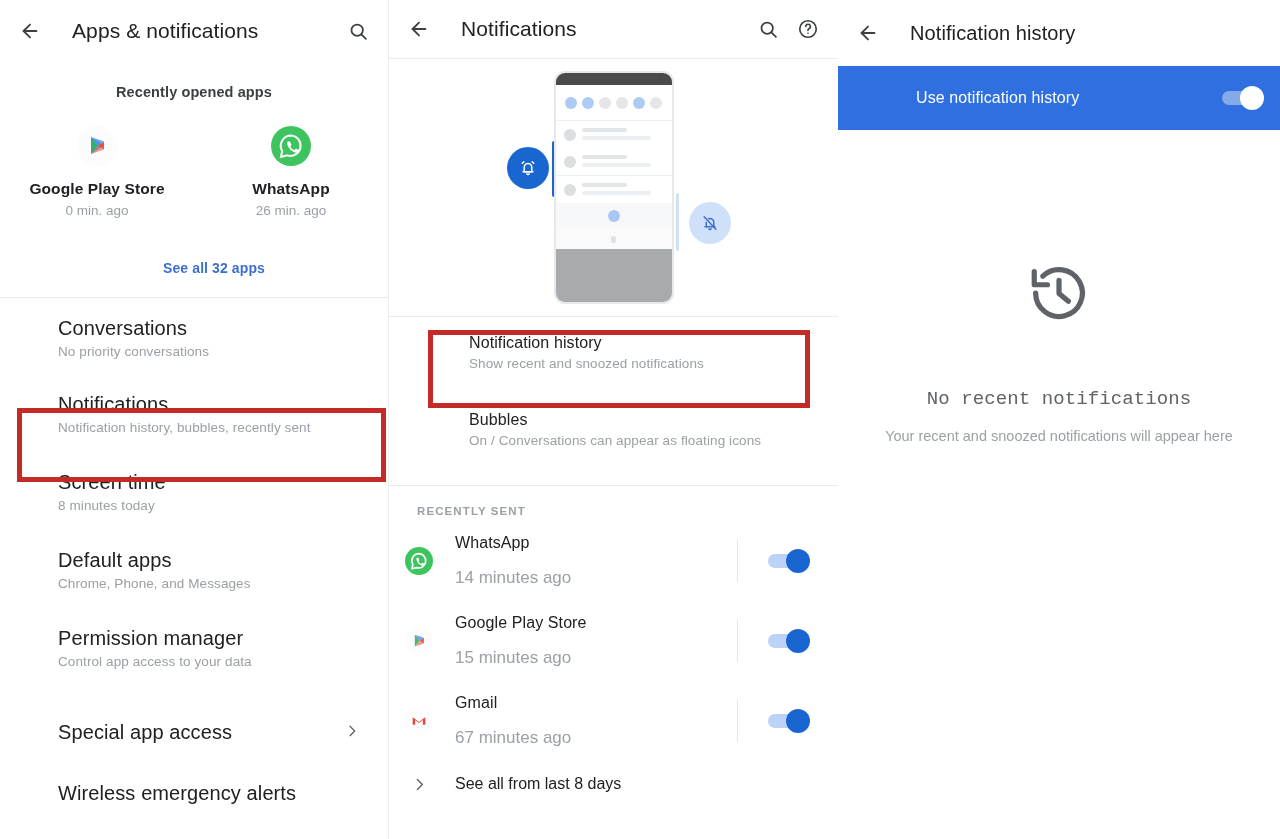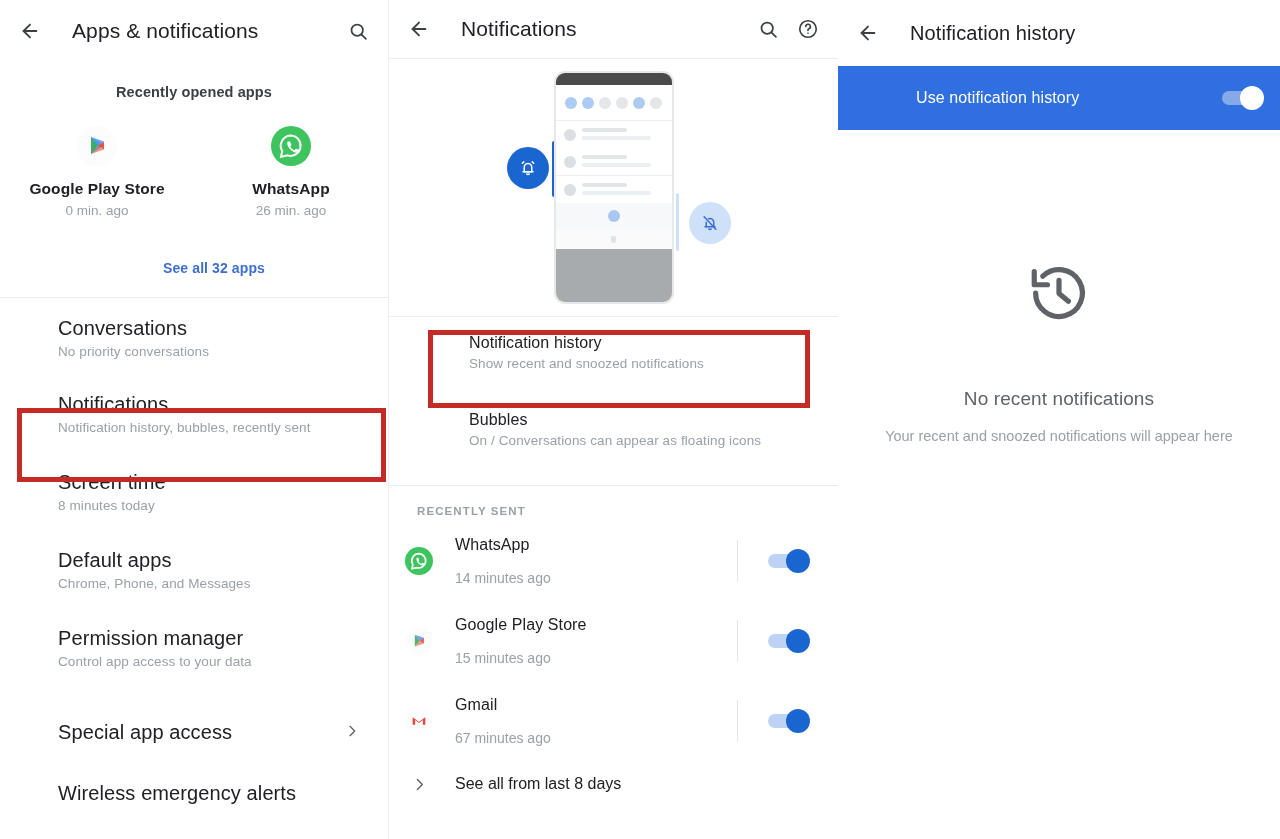--- a/index.html
+++ b/index.html
@@ -108,39 +108,39 @@
   .mid-sep { height:1px; background:#e8eaed; margin: 14px 0 0 0; }
 
   .sect-label {
     font-size: 11.5px; color:#9aa0a6; letter-spacing: 1.1px; font-weight:600;
     padding: 19px 0 4px 28px; text-transform: uppercase;
   }
   .approw { display:flex; align-items:center; height: 80px; padding-left: 16px; position:relative; }
   .approw .ico { width: 28px; height: 28px; flex:0 0 auto; margin-right: 22px; position:relative; }
   .approw .meta { flex: 1 1 auto; }
   .approw .meta .t { font-size: 16px; color:#202124; letter-spacing:.1px; }
-  .approw .meta .s { font-size: 14px; color:#9aa0a6; margin-top: 16px; }
+  .approw .meta .s { font-size: 17px; color:#9aa0a6; margin-top: 16px; }
   .approw .vsep { width:1px; height: 42px; background:#e3e5e8; margin-right: 30px; }
   .switch { width: 36px; height: 14px; border-radius: 7px; background:#bcd3f5; position:relative; margin-right: 34px; flex:0 0 auto; }
   .switch .knob { position:absolute; right:-6px; top:-5px; width: 24px; height: 24px; border-radius:50%; background:#1a66d0; }
   .seeall-row { display:flex; align-items:center; height: 46px; padding-left: 16px; }
   .seeall-row .chev { width:28px; margin-right:22px; display:flex; justify-content:center; color:#5f6368; }
   .seeall-row .t { font-size: 16px; color:#202124; }
 
   
   .banner {
     height: 64px; background:#2f6fe0; display:flex; align-items:center; padding: 0 22px 0 78px;
   }
   .banner .t { font-size: 16px; color:#fff; flex:1 1 auto; letter-spacing:.1px; }
   .switch-w { width: 36px; height: 14px; border-radius:7px; background:#86a9e8; position:relative; flex:0 0 auto; }
   .switch-w .knob { position:absolute; right:-6px; top:-5px; width:24px; height:24px; border-radius:50%; background:#fff; }
 
   .empty { margin-top: 130px; text-align:center; padding: 0 28px; }
   .empty .hicon { color:#5f6368; display:flex; justify-content:center; }
-  .empty .et { font-size: 19px; color:#5f6368; margin-top: 62px; letter-spacing:.1px; }
+  .empty .et { font-size: 19px; color:#5f6368; margin-top: 62px; letter-spacing:.1px;font-family:Liberation Mono, monospace; }
   .empty .es { font-size: 14.5px; color:#9aa0a6; margin-top: 16px; line-height: 1.5; }
 
   
   .gp-bg { position:absolute; inset:0; border-radius:50%; background:#fcfcfc; }
   .wa-bg { position:absolute; inset:0; border-radius:50%; background:#3ec45e; }
   .gm-bg { position:absolute; inset:0; border-radius:50%; background:#fdfdfd; }
 </style>
 </head>
 <body>
 

